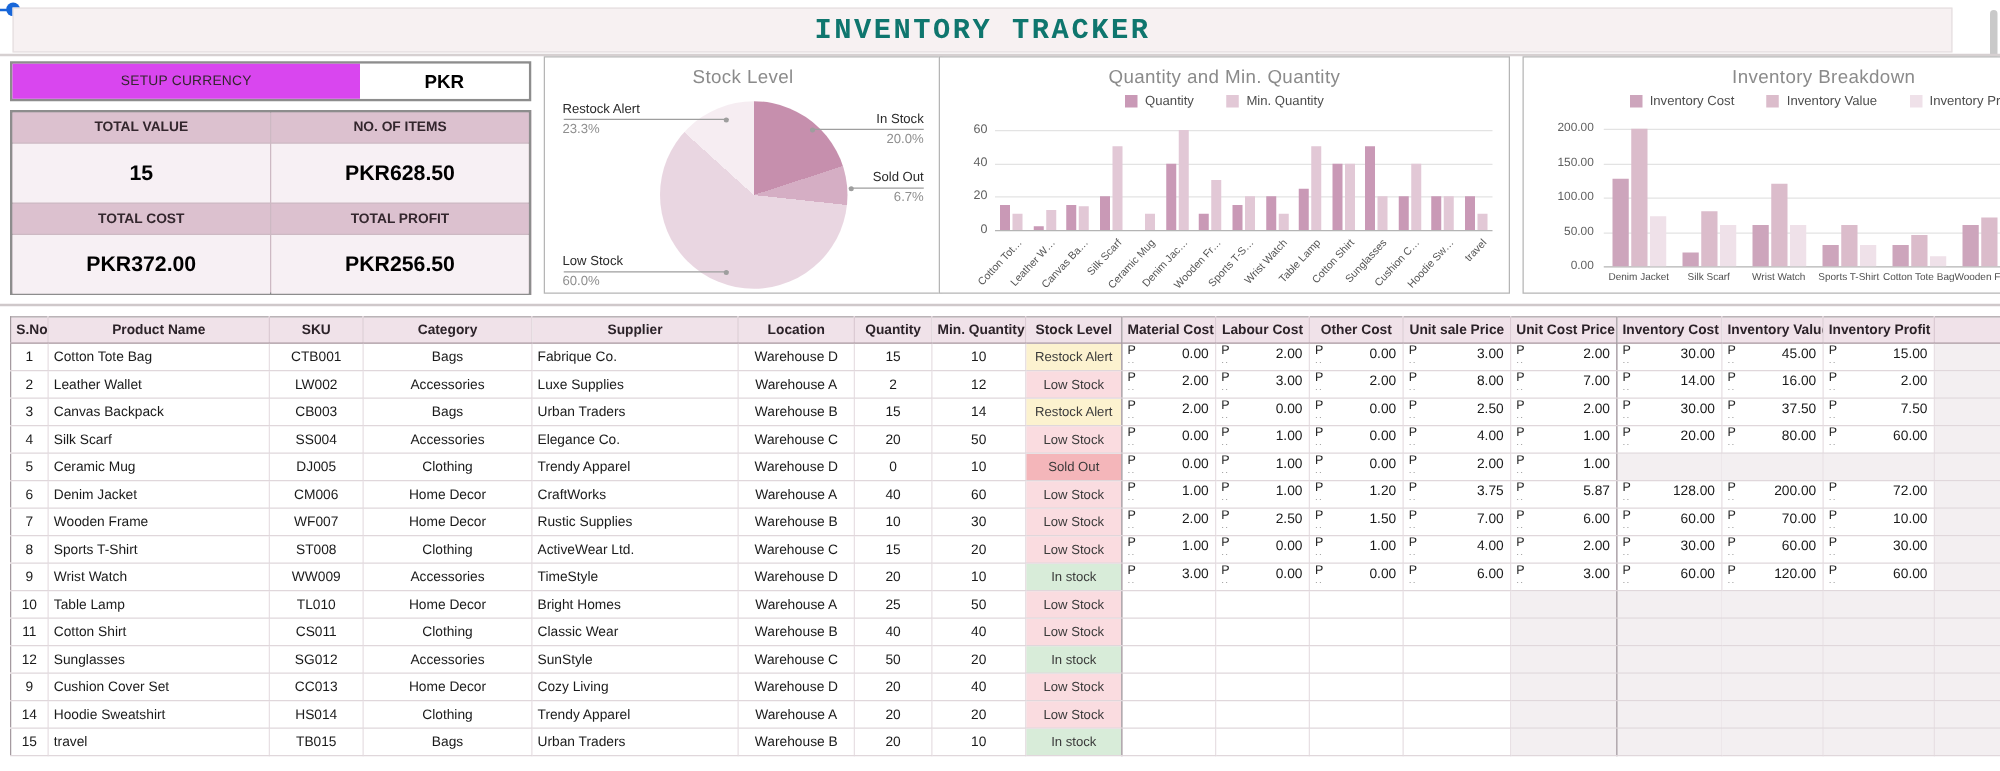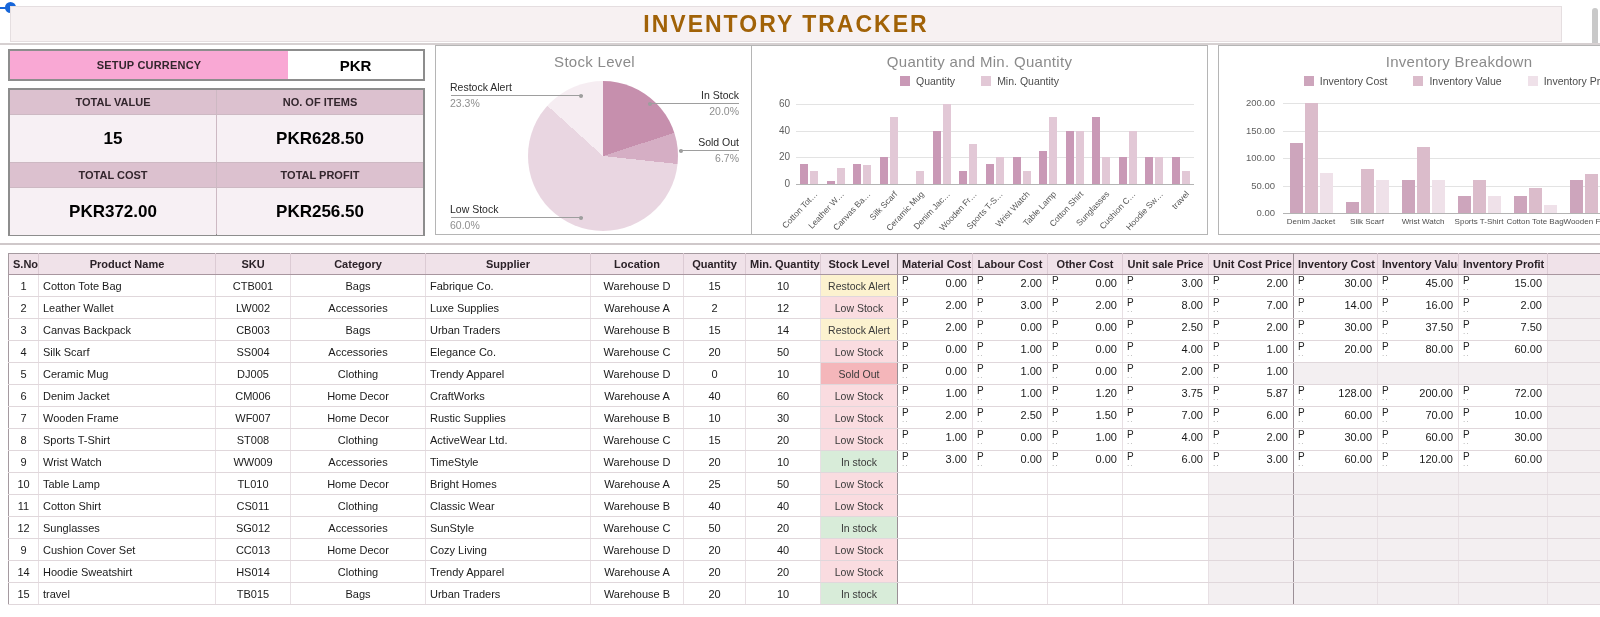--- a/index.html
+++ b/index.html
@@ -2,28 +2,28 @@
 <html><head>
 <meta charset="utf-8">
 <style>
   html,body{margin:0;padding:0;background:#fff;overflow:hidden}
   body{width:1600px;height:617px;position:relative;font-family:"Liberation Sans",sans-serif;color:#1a1a1a}
 
   
   #handle-line{position:absolute;left:0;top:7px;width:8px;height:2px;background:#1766d9}
   #handle-dot{position:absolute;left:5px;top:2px;width:11px;height:11px;border-radius:50%;background:#1766d9}
   #title-band{position:absolute;left:10px;top:6px;width:1550px;height:34px;background:#f7f1f2;border:1px solid #e5dee0;display:flex;align-items:center;justify-content:center}
-  #page-title{font-family:Liberation Sans, sans-serif;font-weight:700;font-size:23px;letter-spacing:2px;color:#a16207}
+  #page-title{font-family:Liberation Mono, monospace;font-weight:700;font-size:23px;letter-spacing:2px;color:#0f766e}
   #rule-top{position:absolute;left:0;top:43px;width:1600px;height:2px;background:#d6d0d1}
   #rule-mid{position:absolute;left:0;top:243px;width:1600px;height:2px;background:#cfc8ca}
   #mini-scrollbar{position:absolute;left:1592px;top:8px;width:6px;height:46px;border-radius:3px;background:#c9c9c9}
 
   
   #currency-bar{position:absolute;left:8px;top:49px;width:413px;height:28px;border:2px solid #8d8d8d;display:flex;background:#fff}
-  #currency-label{width:278px;background:#f9a8d4;display:flex;align-items:center;justify-content:center;font-size:11px;font-weight:700;color:#33262d;letter-spacing:.2px}
+  #currency-label{width:278px;background:#d946ef;display:flex;align-items:center;justify-content:center;font-size:11px;font-weight:400;color:#33262d;letter-spacing:.2px}
   #currency-value{flex:1;background:#fff;display:flex;align-items:center;justify-content:center;font-size:15px;font-weight:700;color:#000}
   #summary-panel{position:absolute;left:8px;top:88px;width:413px;height:144px;border:2px solid #8d8d8d;background:#cdb9c3;display:grid;grid-template-columns:1fr 1fr;grid-template-rows:24px 47px 24px 47px;gap:1px}
   .stat-label{background:#dcc1cf;display:flex;align-items:center;justify-content:center;font-size:11px;font-weight:600;color:#33262d}
   .stat-value{background:#f7f0f4;display:flex;align-items:center;justify-content:center;font-size:17px;font-weight:700;color:#000}
 
   
   .chart-box{position:absolute;top:45px;height:188px;background:#fff;border:1px solid #b5b5b5;overflow:hidden}
   #pie-box{left:435px;width:317px}
   #qty-box{left:751px;width:455px}
   #bd-box{left:1218px;width:480px}

